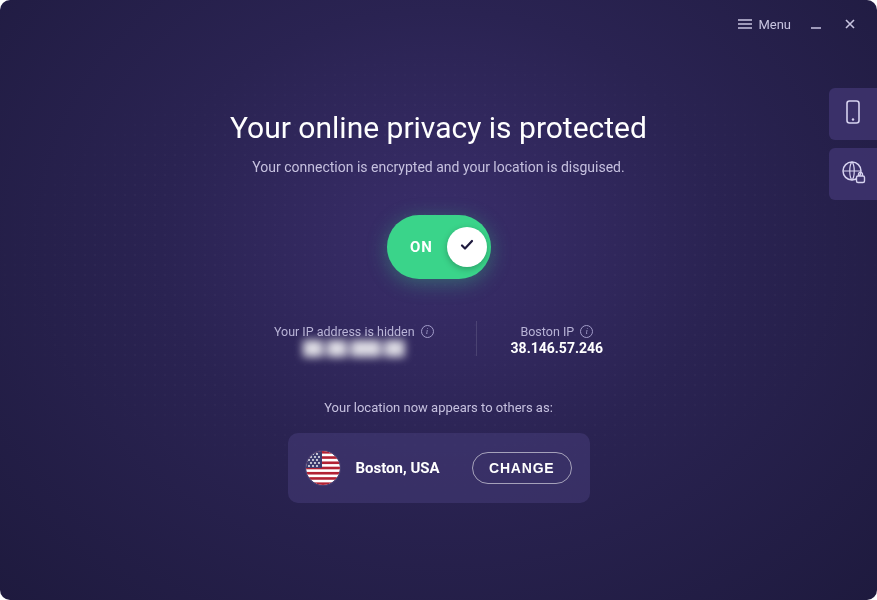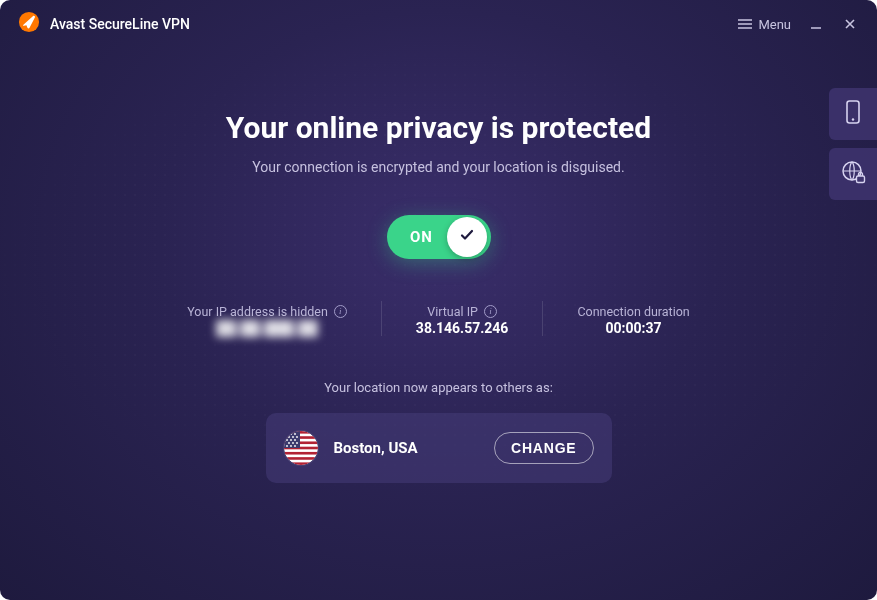--- a/index.html
+++ b/index.html
@@ -52,27 +52,27 @@
     display: flex; align-items: center; justify-content: center;
     cursor: pointer;
   }
 
   
   .content {
     position: relative; z-index: 1;
     display: flex; flex-direction: column; align-items: center;
     padding-top: 62px;
   }
-  .headline { color: #fff; font-size: 30px; font-weight: 700; text-align: center; }
+  .headline { color: #fff; font-size: 30px; font-weight: 400; text-align: center; }
   .subhead { color: #c6c1df; font-size: 14px; margin-top: 14px; text-align: center; }
 
   
   .toggle {
     margin-top: 40px;
-    width: 104px; height: 44px;
+    width: 104px; height: 64px;
     background: #3ad48a;
     border-radius: 999px;
     display: flex; align-items: center;
     padding: 4px;
     cursor: pointer;
     position: relative;
     box-shadow: 0 4px 20px rgba(58,212,138,0.35);
   }
   .toggle-label {
     flex: 1; text-align: center;
@@ -82,41 +82,41 @@
   .toggle-knob {
     width: 40px; height: 40px; border-radius: 50%;
     background: #fff;
     display: flex; align-items: center; justify-content: center;
     box-shadow: 0 2px 6px rgba(0,0,0,0.25);
   }
 
   
   .stats {
     margin-top: 42px;
-    display: flex; gap: 0;
+    display: flex; gap: 8px;
     align-items: flex-start;
     justify-content: flex-end;
   }
   .stat {
     padding: 0 34px;
     text-align: center;
   }
   .stat + .stat { border-left: 1px solid rgba(255,255,255,0.12); }
   .stat-label {
     color: #b8b3d6; font-size: 12.5px;
     display: inline-flex; align-items: center; gap: 6px;
   }
   .stat-value { color: #fff; font-weight: 700; font-size: 14px; }
   .stat-value.blurred { filter: blur(4px); opacity: 0.85; user-select: none; }
 
   
   .loc-caption { color: #c6c1df; font-size: 13px; margin-top: 44px; }
   .loc-card {
     margin-top: 18px;
-    width: 346px; height: 70px;
+    width: 302px; height: 70px;
     background: rgba(70,60,120,0.55);
     border-radius: 10px;
     display: flex; align-items: center;
     padding: 0 18px;
     gap: 16px;
   }
   .flag {
     width: 34px; height: 34px; border-radius: 50%; overflow: hidden;
     display: flex; flex-direction: column;
     box-shadow: 0 0 0 1px rgba(255,255,255,0.08);
@@ -138,29 +138,20 @@
     line-height: 1;
   }
 </style>
 </head>
 <body>
 
 <div class="window">
   <div class="worldmap"></div>
 
   <div class="titlebar">
-    <div class="brand">
-      <span>
-        <svg width="22" height="22" viewBox="0 0 24 24">
-          <circle cx="12" cy="12" r="11" fill="#ff7800"></circle>
-          <path d="M6.2 14.8 L16.5 5.5 C17.5 4.6 19 5.8 18.4 7 L12.6 18.4 C12.1 19.4 10.7 19.3 10.3 18.3 L9.2 15.6 L6.5 16.2 C5.4 16.4 5.3 15.5 6.2 14.8 Z" fill="#fff"></path>
-        </svg>
-      </span>
-      <span class="brand-name">Avast SecureLine VPN</span>
-    </div>
     <div class="titlebar-right">
       <div class="menu-btn">
         <span>
           <svg width="14" height="10" viewBox="0 0 14 10">
               <path d="M0 1h14M0 5h14M0 9h14" stroke="#c8c4e0" stroke-width="1.6"></path>
             </svg>
         </span>
         <span>Menu</span>
       </div>
       <div class="winctl">
@@ -215,28 +206,24 @@
     <div class="stats">
       <div class="stat">
         <div class="stat-label">
           <span>Your IP address is hidden</span>
           <span class="info-icon">i</span>
         </div>
         <div class="stat-value blurred">██.██.███.██</div>
       </div>
       <div class="stat">
         <div class="stat-label">
-          <span>Virtual IP</span>
+          <span>Boston IP</span>
           <span class="info-icon">i</span>
         </div>
         <div class="stat-value">38.146.57.246</div>
-      </div>
-      <div class="stat">
-        <div class="stat-label">Connection duration</div>
-        <div class="stat-value">00:00:37</div>
       </div>
     </div>
 
     <div class="loc-caption">Your location now appears to others as:</div>
 
     <div class="loc-card">
       <span class="flag">
         <svg viewBox="0 0 34 34" width="34" height="34">
           <defs>
               <clipPath id="c">

